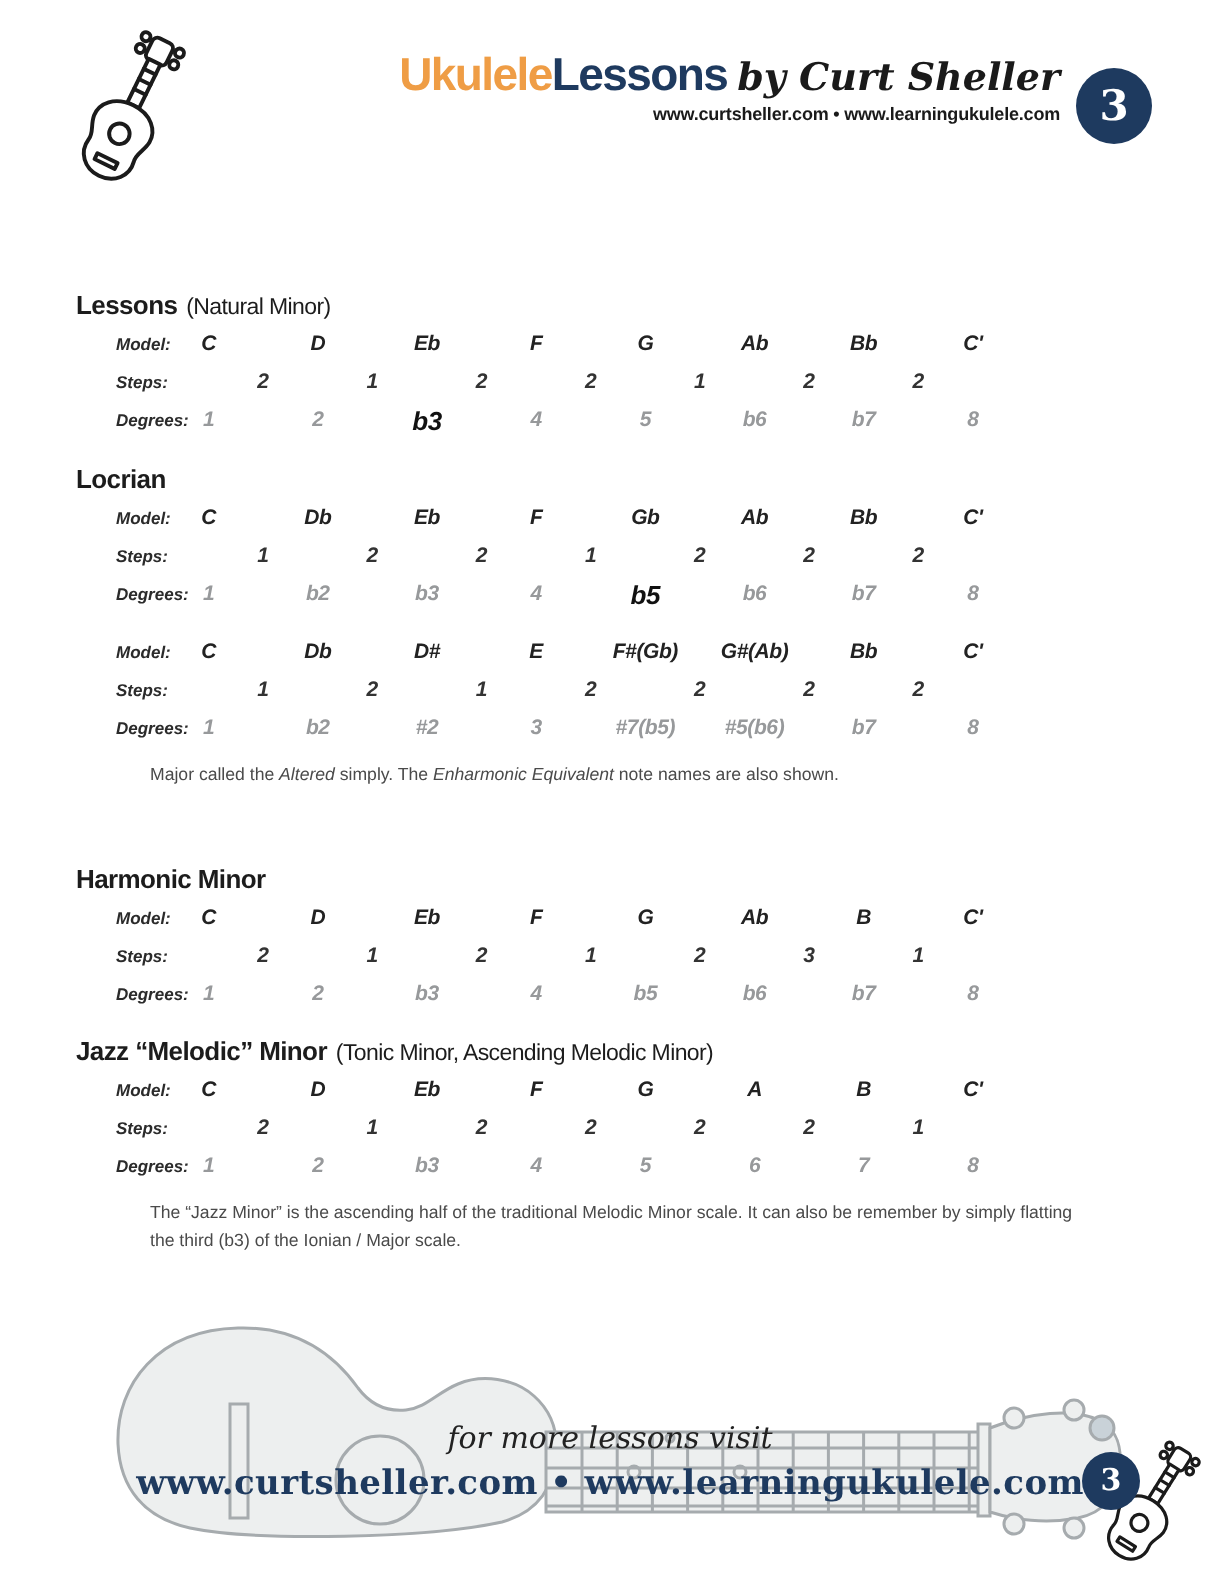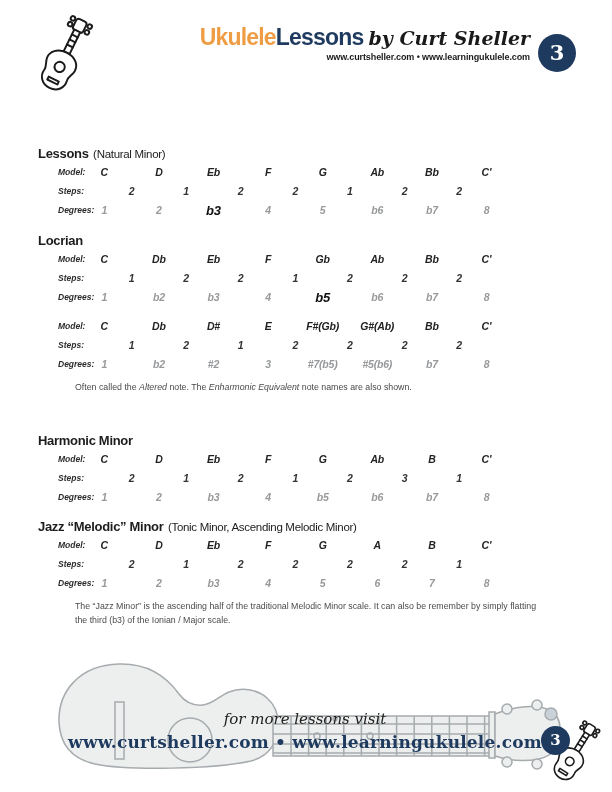--- a/index.html
+++ b/index.html
@@ -194,21 +194,21 @@
             <span class="cell deg">1</span>
             <span class="cell deg">b2</span>
             <span class="cell deg">#2</span>
             <span class="cell deg">3</span>
             <span class="cell deg">#7(b5)</span>
             <span class="cell deg">#5(b6)</span>
             <span class="cell deg">b7</span>
             <span class="cell deg">8</span>
           </span>
         </div>
-        <div class="sec-note"><span>Often called the </span><span class="it">Altered</span><span> note. The </span><span class="it">Enharmonic Equivalent</span><span> note names are also shown.</span></div>
+        <div class="sec-note"><span>Major called the </span><span class="it">Altered</span><span> simply. The </span><span class="it">Enharmonic Equivalent</span><span> note names are also shown.</span></div>
       </div>
       <div class="section" style="top: 431px;">
         <div class="sec-heading"><span class="sec-name">Harmonic Minor</span></div>
         <div class="row row-model">
           <span class="row-label">Model:</span>
           <span class="cells">
             <span class="cell note">C</span>
             <span class="cell note">D</span>
             <span class="cell note">Eb</span>
             <span class="cell note">F</span>

